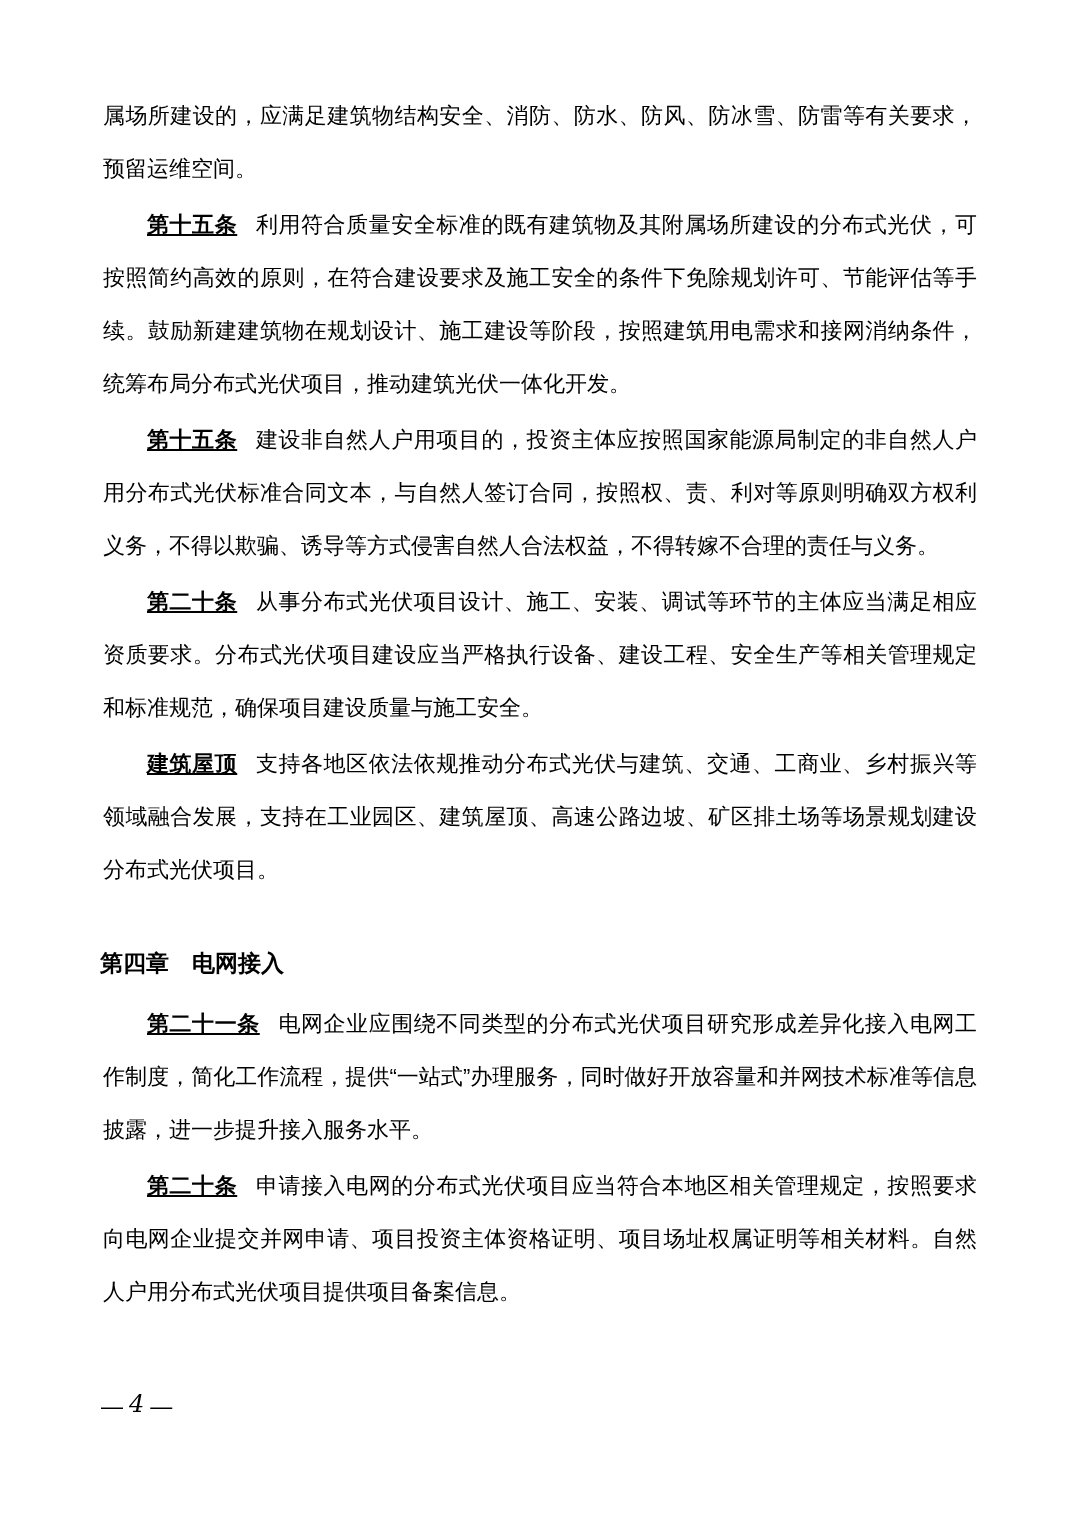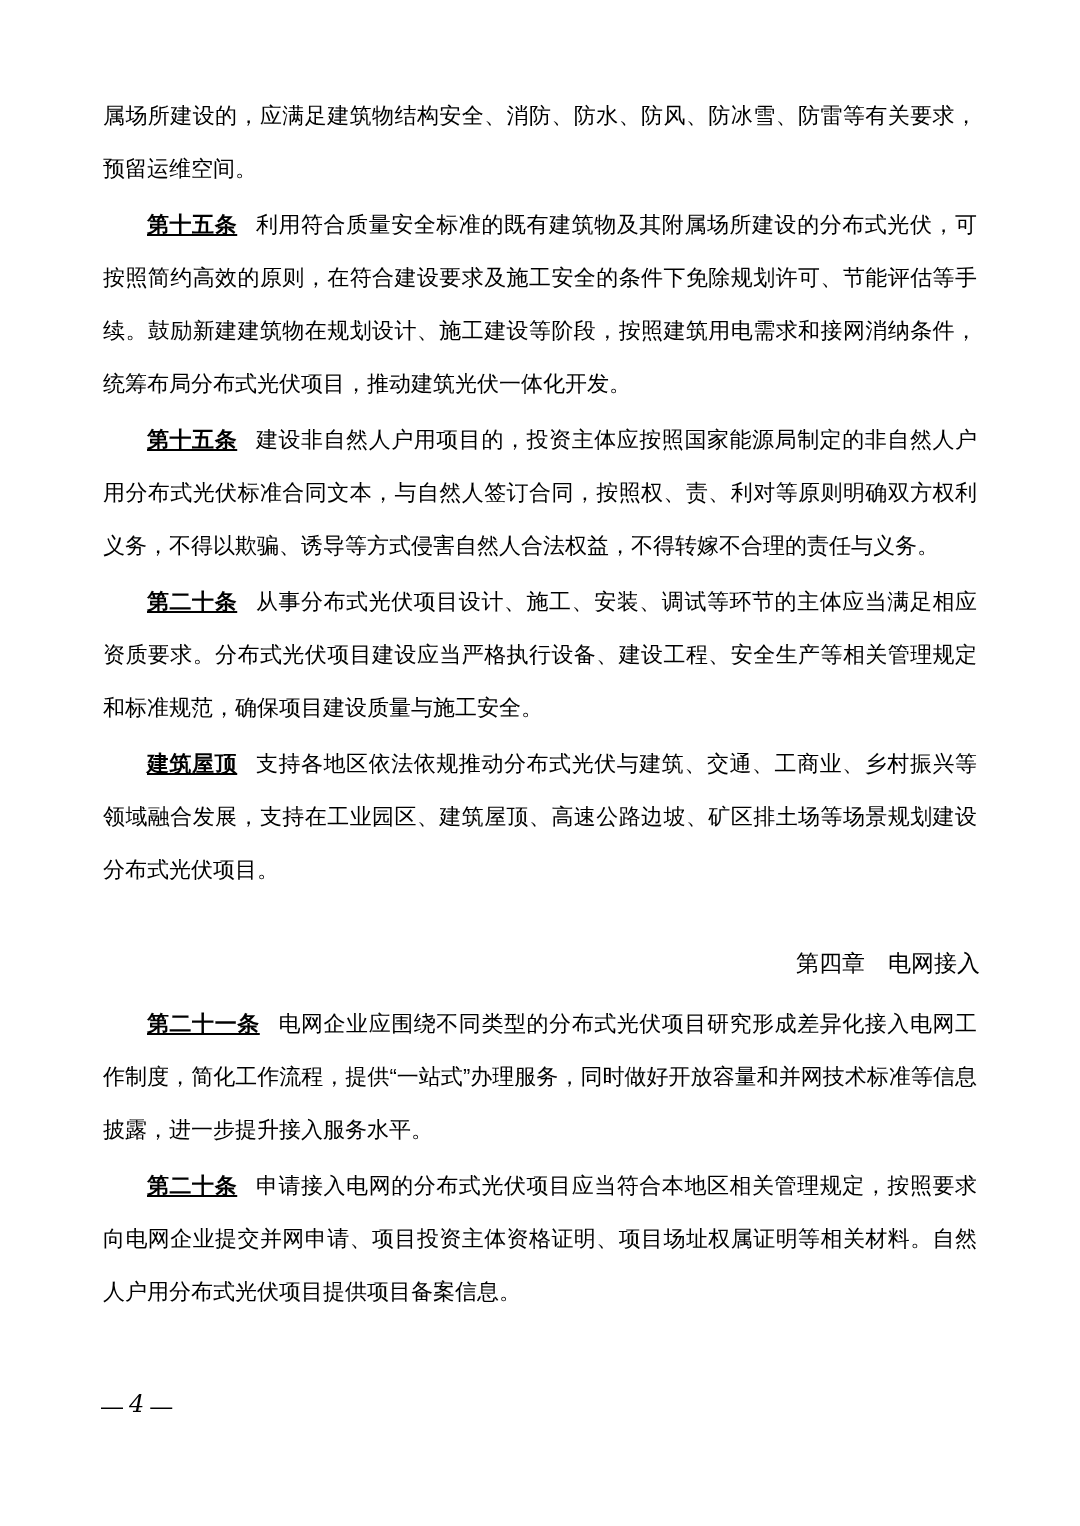--- a/index.html
+++ b/index.html
@@ -37,22 +37,22 @@
   .para.indent {
     text-indent: 44px;
   }
   .article-label {
     font-weight: bold;
     margin-right: 0.85em;
     text-decoration: underline;
   }
   .chapter-heading {
     font-size: 23px;
-    font-weight: normal;
-    text-align: right;
+    font-weight: bold;
+    text-align: left;
     text-indent: 0;
     margin: 41px 0 7px 0;
     line-height: 53px;
   }
   .page-footer {
     position: absolute;
     left: 101px;
     top: 1393px;
     font-size: 22px;
     line-height: 26px;

